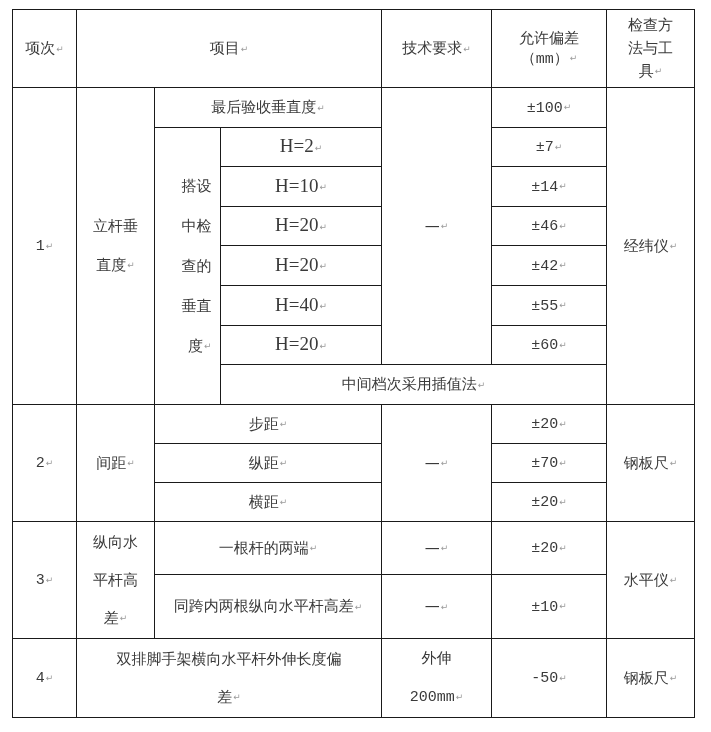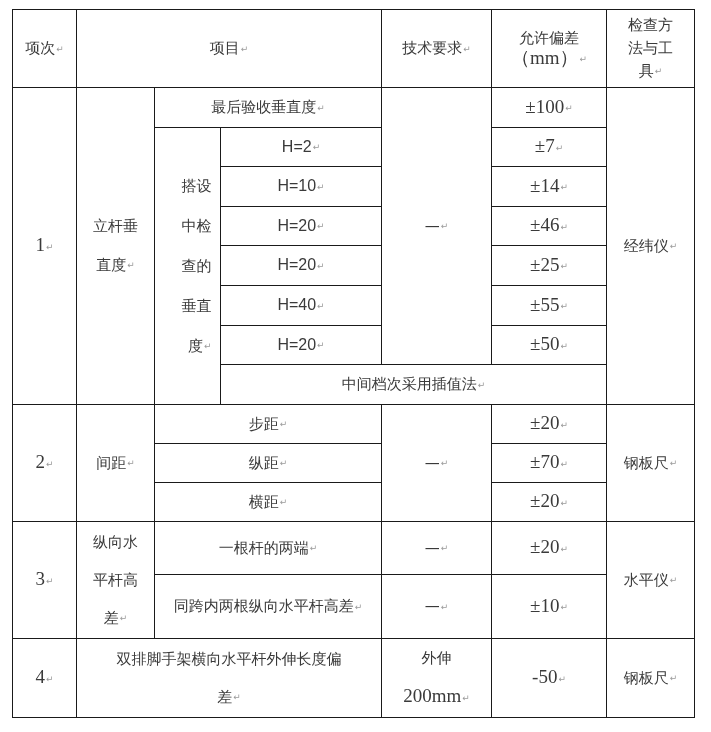--- a/index.html
+++ b/index.html
@@ -2,22 +2,22 @@
 <html><head>
   <meta charset="utf-8">
   <style>
     html, body { margin: 0; padding: 0; background: #ffffff; }
     body { width: 711px; height: 732px; position: relative; overflow: hidden;
            font-family: "DejaVu Sans", "Liberation Sans", sans-serif; color: #333333; }
     table.spec { position: absolute; left: 12px; top: 9px; border-collapse: collapse;
                  table-layout: fixed; width: 682px; }
     table.spec td { border: 1.5px solid #1a1a1a; text-align: center; vertical-align: middle;
                     padding: 0; font-size: 15px; line-height: 20px; color: #3a3a3a; }
-    .num { font-family: Liberation Serif, serif; font-size: 19px; }
-    .h { font-family: Liberation Sans, sans-serif; font-size: 16px; }
+    .num { font-family: Liberation Mono, monospace; font-size: 15px; }
+    .h { font-family: Liberation Serif, serif; font-size: 19px; }
     .mid { line-height: 26px; }
     .mk { color: #9a9a9a; font-size: 9px; vertical-align: middle; margin-left: 1px; }
     .vtext { display: inline-block; width: 50px; line-height: 39px; }
     .vtext3 { display: inline-block; width: 48px; text-align: right; line-height: 40px; }
   </style>
 </head>
 <body>
 
 <table class="spec">
   <colgroup>
@@ -75,29 +75,29 @@
   <tr style="height:40px">
     <td><span class="h">H=10</span><span class="mk">↵</span></td>
     <td><span class="num">±14</span><span class="mk">↵</span></td>
   </tr>
   <tr style="height:39px">
     <td><span class="h">H=20</span><span class="mk">↵</span></td>
     <td><span class="num">±46</span><span class="mk">↵</span></td>
   </tr>
   <tr style="height:40px">
     <td><span class="h">H=20</span><span class="mk">↵</span></td>
-    <td><span class="num">±25</span><span class="mk">↵</span></td>
+    <td><span class="num">±42</span><span class="mk">↵</span></td>
   </tr>
   <tr style="height:40px">
     <td><span class="h">H=40</span><span class="mk">↵</span></td>
     <td><span class="num">±55</span><span class="mk">↵</span></td>
   </tr>
   <tr style="height:39px">
     <td><span class="h">H=20</span><span class="mk">↵</span></td>
-    <td><span class="num">±50</span><span class="mk">↵</span></td>
+    <td><span class="num">±60</span><span class="mk">↵</span></td>
   </tr>
   <tr style="height:40px">
     <td colspan="3"><span>中间档次采用插值法</span><span class="mk">↵</span></td>
   </tr>
 
   <tr style="height:39px">
     <td rowspan="3"><span class="num">2</span><span class="mk">↵</span></td>
     <td rowspan="3"><span>间距</span><span class="mk">↵</span></td>
     <td colspan="2"><span>步距</span><span class="mk">↵</span></td>
     <td rowspan="3"><span>—</span><span class="mk">↵</span></td>

